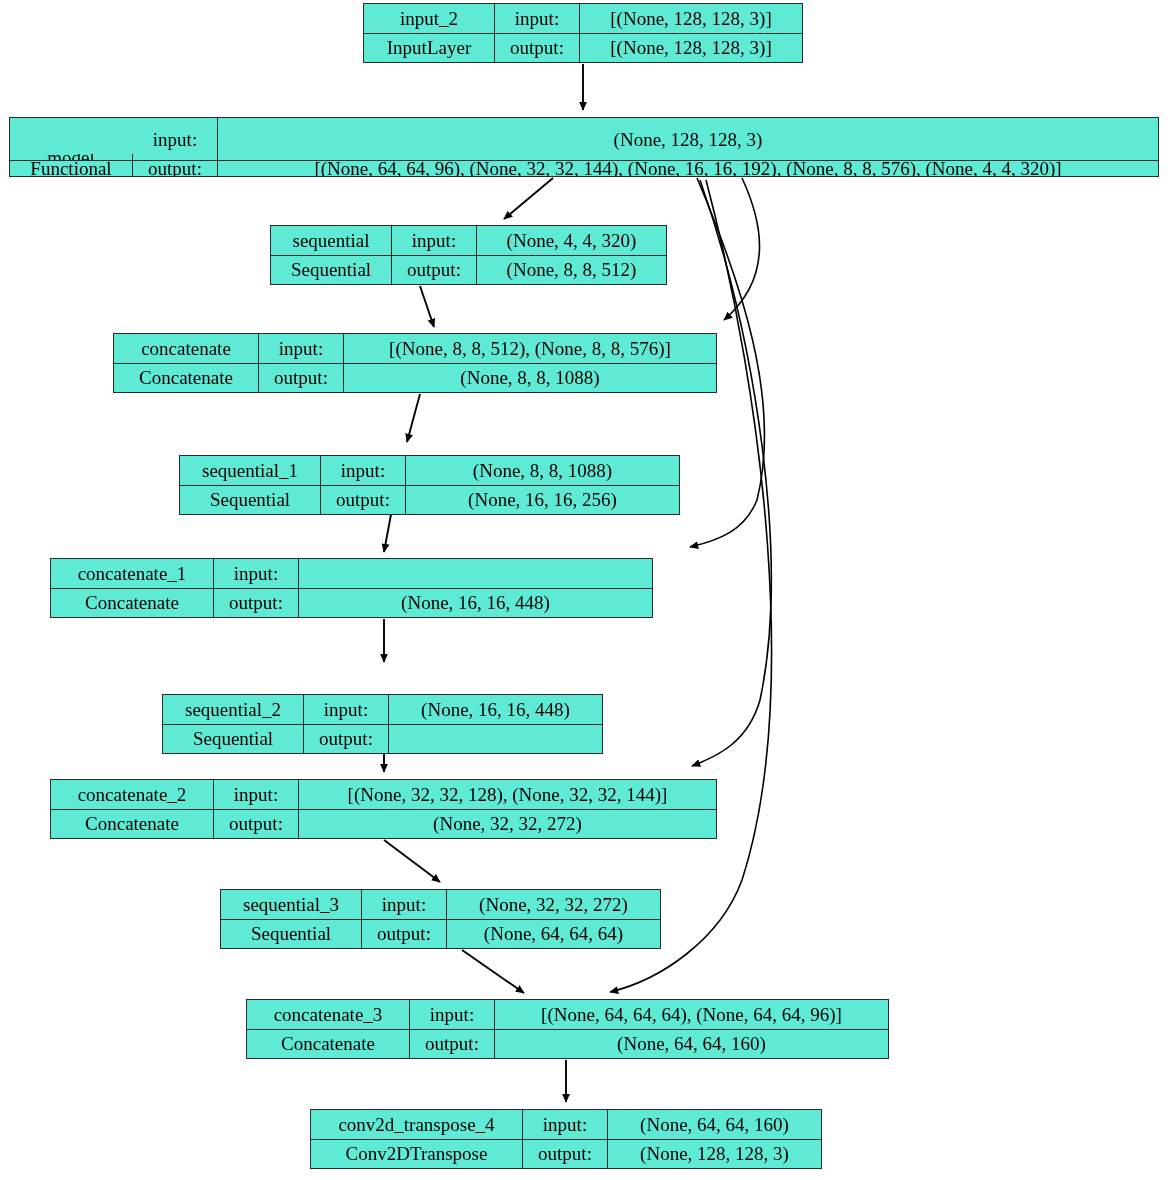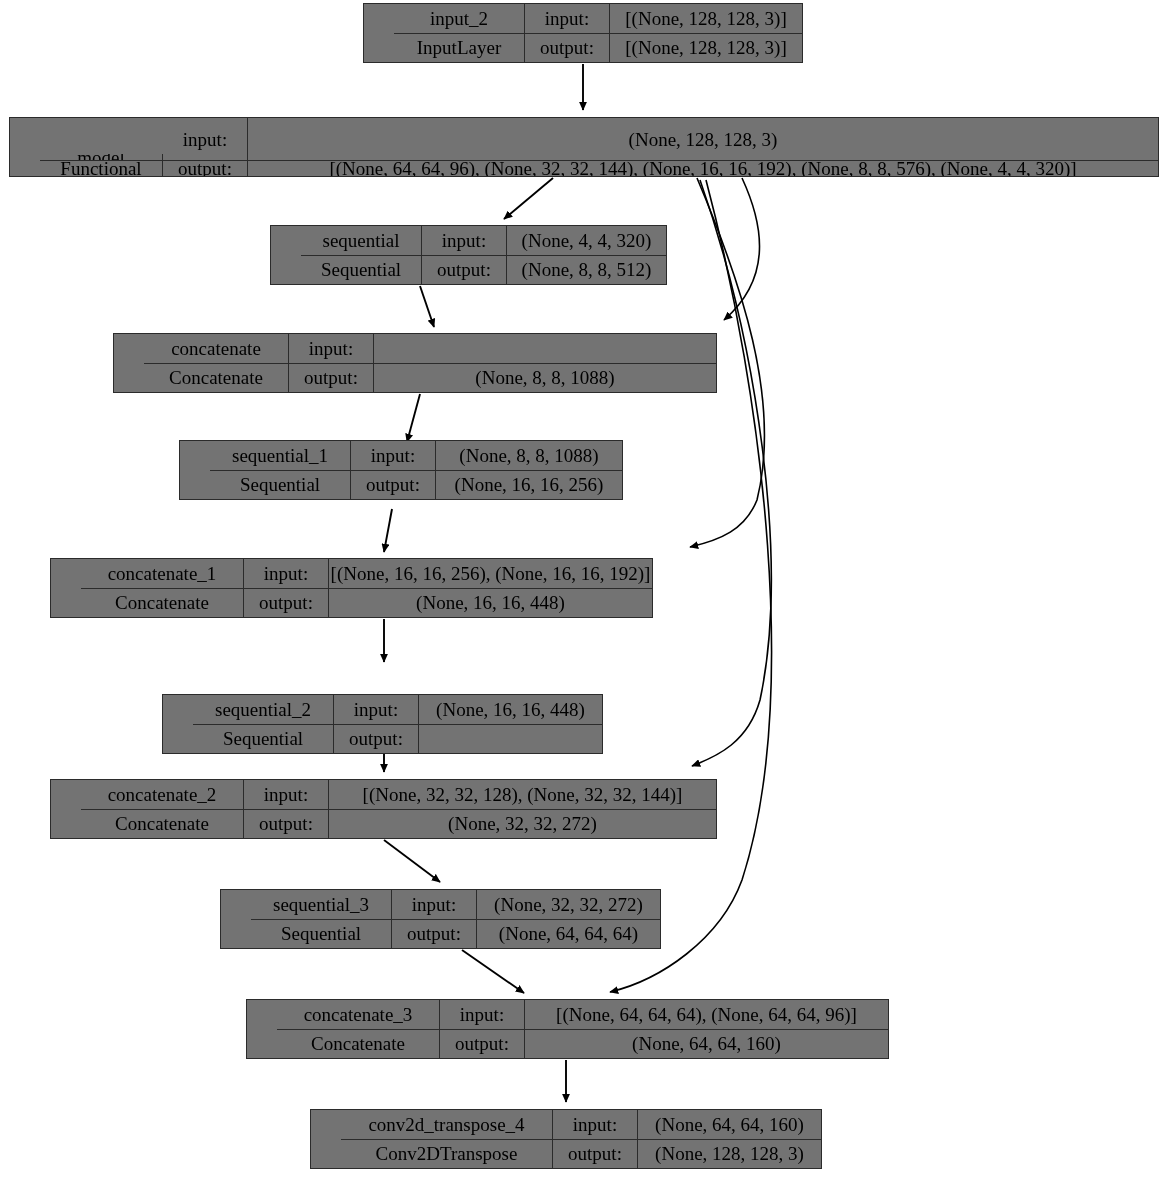--- a/index.html
+++ b/index.html
@@ -20,24 +20,23 @@
     left: 0;
     top: 0;
     width: 1168px;
     height: 1180px;
     pointer-events: none;
   }
   .node {
     position: absolute;
     box-sizing: border-box;
     border: 1px solid #2b2b2b;
-    background: #737373;
+    background: #5eead4;
     display: flex;
     flex-direction: column;
-    padding-left: 30px;
   }
   .node-row {
     display: flex;
     flex-direction: row;
     flex: 1 1 auto;
     min-height: 0;
   }
   .node-row.top {
     border-bottom: 1px solid #2b2b2b;
   }
@@ -129,46 +128,46 @@
       <div class="cell name" style="width: 121px; flex: 0 0 121px;">Sequential</div>
       <div class="cell io" style="width: 85px; flex: 0 0 85px;">output:</div>
       <div class="cell shape">(None, 8, 8, 512)</div>
     </div>
   </div>
 
   <div class="node" style="left: 113px; top: 333px; width: 604px; height: 60px; border-color: rgb(43, 43, 43);">
     <div class="node-row top">
       <div class="cell name" style="width: 145px; flex: 0 0 145px;">concatenate</div>
       <div class="cell io" style="width: 85px; flex: 0 0 85px;">input:</div>
+      <div class="cell shape">[(None, 8, 8, 512), (None, 8, 8, 576)]</div>
     </div>
     <div class="node-row bottom">
       <div class="cell name" style="width: 145px; flex: 0 0 145px;">Concatenate</div>
       <div class="cell io" style="width: 85px; flex: 0 0 85px;">output:</div>
       <div class="cell shape">(None, 8, 8, 1088)</div>
     </div>
   </div>
 
-  <div class="node" style="left: 179px; top: 440px; width: 444px; height: 60px; border-color: rgb(43, 43, 43); text-align: center;">
+  <div class="node" style="left: 179px; top: 455px; width: 501px; height: 60px; border-color: rgb(43, 43, 43); text-align: center;">
     <div class="node-row top">
       <div class="cell name" style="width: 141px; flex: 0 0 141px;">sequential_1</div>
       <div class="cell io" style="width: 85px; flex: 0 0 85px;">input:</div>
       <div class="cell shape">(None, 8, 8, 1088)</div>
     </div>
     <div class="node-row bottom">
       <div class="cell name" style="width: 141px; flex: 0 0 141px;">Sequential</div>
       <div class="cell io" style="width: 85px; flex: 0 0 85px;">output:</div>
       <div class="cell shape">(None, 16, 16, 256)</div>
     </div>
   </div>
 
   <div class="node" style="left: 50px; top: 558px; width: 603px; height: 60px; border-color: rgb(43, 43, 43);">
     <div class="node-row top">
       <div class="cell name" style="width: 163px; flex: 0 0 163px;">concatenate_1</div>
       <div class="cell io" style="width: 85px; flex: 0 0 85px;">input:</div>
-      <div class="cell shape">[(None, 16, 16, 256), (None, 16, 16, 192)]</div>
     </div>
     <div class="node-row bottom">
       <div class="cell name" style="width: 163px; flex: 0 0 163px;">Concatenate</div>
       <div class="cell io" style="width: 85px; flex: 0 0 85px;">output:</div>
       <div class="cell shape">(None, 16, 16, 448)</div>
     </div>
   </div>
 
   <div class="node" style="left: 162px; top: 669px; width: 441px; height: 60px; border-color: rgb(43, 43, 43); margin-top: 25px;">
     <div class="node-row top">

